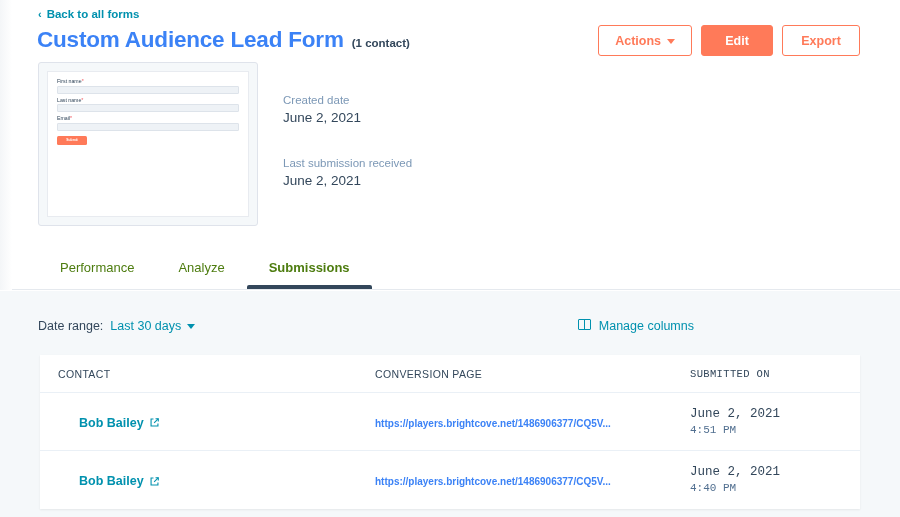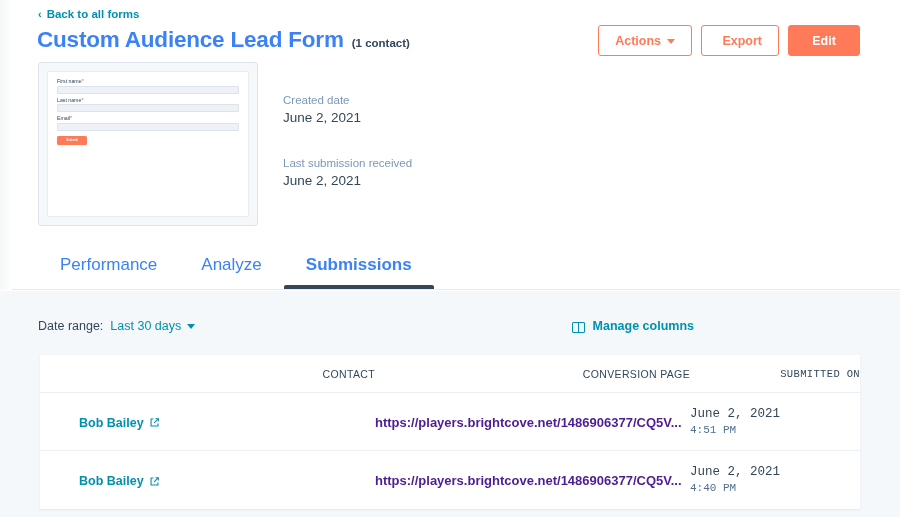--- a/index.html
+++ b/index.html
@@ -49,21 +49,21 @@
     position: absolute; right: 40px; top: 25px;
     display: flex; gap: 9px;
   }
   .btn {
     height: 31px; min-width: 78px; padding: 0 16px;
     display: flex; align-items: center; justify-content: center; gap: 6px;
     border-radius: 3px; font-size: 12.5px; font-weight: bold;
     cursor: pointer; white-space: nowrap;
   }
   .btn-ghost {
-    background: #ffffff; color: #ff7a59; border: 1px solid #ff7a59; justify-content: flex-end;
+    background: #ffffff; color: #ff7a59; border: 1px solid #ff7a59;
   }
   .btn-primary {
     background: #ff7a59; color: #ffffff; border: 1px solid #ff7a59;
     min-width: 72px;
   }
   .caret {
     width: 0; height: 0;
     border-left: 4px solid transparent; border-right: 4px solid transparent;
     border-top: 5px solid #ff7a59;
     margin-top: 2px;
@@ -105,21 +105,21 @@
   .meta-label { font-size: 11.5px; color: #7c98b6; margin-bottom: 4px; margin-top: 32px; }
   .meta-value { font-size: 13.5px; color: #33475b; }
 
   
   .tabs {
     position: absolute; left: 38px; bottom: 0;
     display: flex; align-items: flex-end; gap: 0;
   }
   .tab {
     padding: 0 22px 14px 22px;
-    font-size: 17px; color: #3b82f6; cursor: pointer;
+    font-size: 13px; color: #4d7c0f; cursor: pointer;
     position: relative; white-space: nowrap;
   }
   .tab.active { font-weight: bold; }
   .tab.active::after {
     content: ""; position: absolute; left: 0; right: 0; bottom: 0;
     height: 4px; background: #33475b; border-radius: 2px 2px 0 0;
   }
 
   
   .bottom-section {
@@ -138,22 +138,22 @@
     color: #0091ae; font-weight: normal; cursor: pointer;
     display: flex; align-items: center; gap: 6px;
   }
   .caret-teal {
     width: 0; height: 0;
     border-left: 4px solid transparent; border-right: 4px solid transparent;
     border-top: 5px solid #0091ae;
   }
   .manage-columns {
     position: absolute; right: 38px; top: 28px;
-    display: flex; align-items: flex-end; gap: 8px;
-    color: #0091ae; font-size: 12.5px; font-weight: bold; cursor: pointer;
+    display: flex; align-items: flex-start; gap: 8px;
+    color: #0091ae; font-size: 12.5px; font-weight: normal; cursor: pointer;
   }
   .cols-icon {
     width: 13px; height: 11px; border: 1.4px solid #0091ae; border-radius: 1px;
     display: flex; overflow: hidden;
   }
   .cols-icon span { flex: 1; border-right: 1.4px solid #0091ae; }
   .cols-icon span:last-child { border-right: none; }
 
   
   .table-card {
@@ -161,38 +161,37 @@
     background: #ffffff;
     box-shadow: 0 1px 2px rgba(0,0,0,0.07);
   }
   .trow { display: flex; align-items: center; }
   .thead {
     height: 38px; border-bottom: 1px solid #eaf0f6;
   }
   .thead .cell {
     font-size: 10.5px; font-weight: normal; color: #33475b;
     letter-spacing: 0.35px;
-    text-align: right;
   }
   .tbody-row {
     height: 58px; border-bottom: 1px solid #eaf0f6;
   }
   .tbody-row:last-child { border-bottom: none; }
   .cell { padding: 0 0 0 0; }
   .col-contact { width: 335px; padding-left: 18px; }
   .col-page { width: 315px; }
   .col-date { width: 170px; font-family: Liberation Mono, monospace; }
 
   .contact-link {
     display: inline-flex; align-items: center; gap: 5px;
     color: #0091ae; font-size: 12.5px; font-weight: bold; cursor: pointer; margin-left: 21px;
   }
   .ext-icon { display: inline-block; width: 11px; height: 11px; }
   .page-link {
-    color: #4c1d95; font-size: 13px; font-weight: bold; cursor: pointer;
+    color: #3b82f6; font-size: 10px; font-weight: bold; cursor: pointer;
     white-space: nowrap;
   }
   .date-main { font-size: 12.5px; color: #33475b; line-height: 1.35; }
   .date-time { font-size: 11px; color: #516f90; line-height: 1.35; }
 </style>
 </head>
 <body>
 
 <div id="app">
 
@@ -207,25 +206,25 @@
     <div class="title-row">
       <div class="page-title">Custom Audience Lead Form</div>
       <div class="contact-count">(1 contact)</div>
     </div>
 
     <div class="actions">
       <div class="btn btn-ghost">
         <span>Actions</span>
         <span class="caret"></span>
       </div>
+      <div class="btn btn-primary">
+        <span>Edit</span>
+      </div>
       <div class="btn btn-ghost">
         <span>Export</span>
-      </div>
-      <div class="btn btn-primary">
-        <span>Edit</span>
       </div>
     </div>
 
     <div class="preview-card">
       <div class="preview-inner">
         <div class="pf-label"><span>First name</span><i>*</i></div>
         <div class="pf-input"></div>
         <div class="pf-label"><span>Last name</span><i>*</i></div>
         <div class="pf-input"></div>
         <div class="pf-label"><span>Email</span><i>*</i></div>

